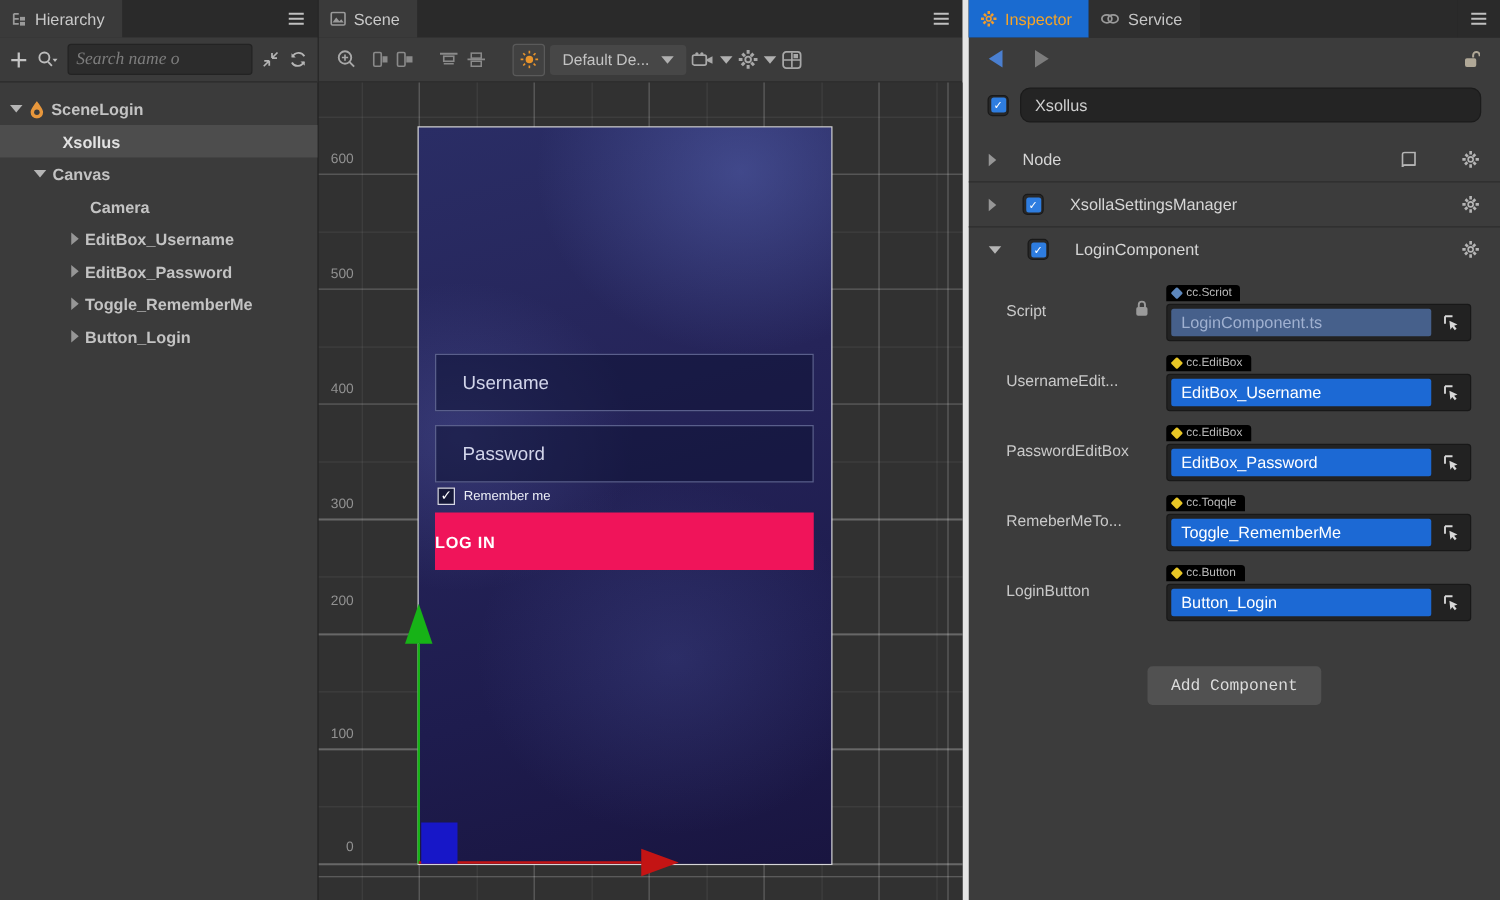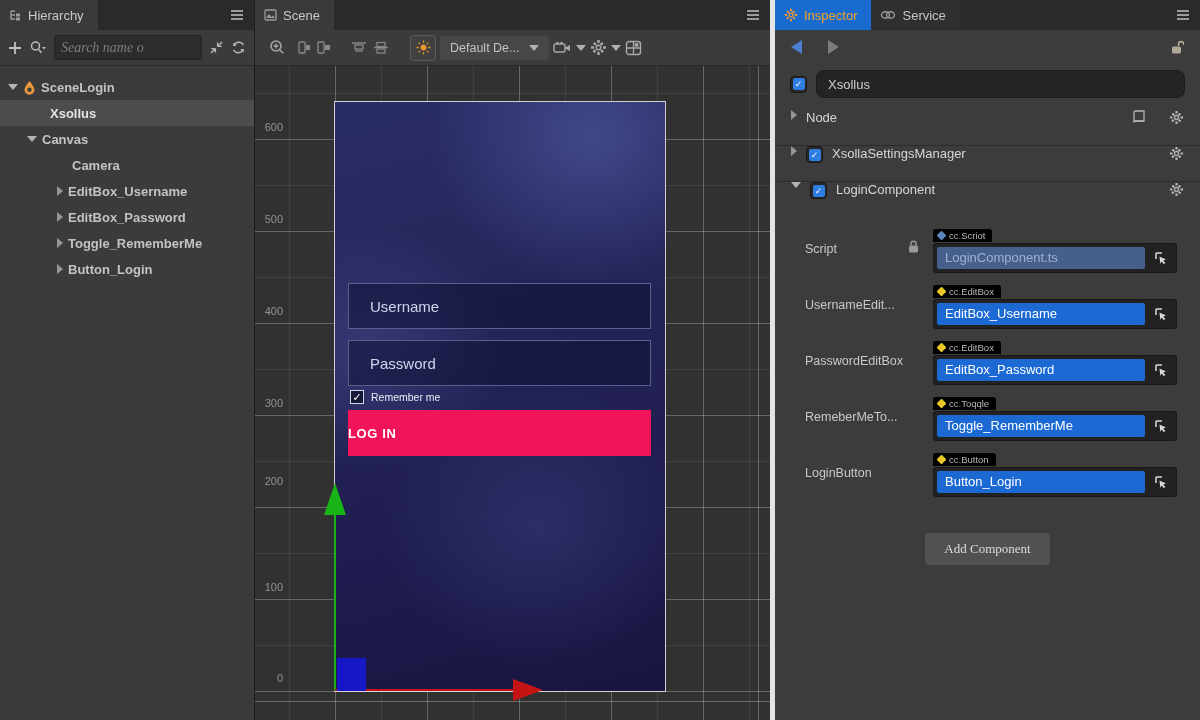--- a/index.html
+++ b/index.html
@@ -86,21 +86,21 @@
               border-right:11px solid #4a7fd0; }
   .nav-fwd  { border-top:7px solid transparent; border-bottom:7px solid transparent;
               border-left:11px solid #7c7c7c; }
   .insp-name-row { display:flex; align-items:center; gap:9px; padding:6px 15px 12px; }
   .checkbox { width:17px; height:17px; border-radius:4px; background:#282828; border:1px solid #191919;
     display:flex; align-items:center; justify-content:center; flex:none; }
   .checkbox .inner { width:12px; height:12px; border-radius:2px; background:#2e7de0; color:#fff;
     font-size:9px; line-height:12px; text-align:center; font-weight:bold; }
   .name-input { flex:1; height:28px; background:#242424; border:1px solid #1b1b1b; border-radius:8px;
     color:#cfcfcf; font-size:13px; padding-left:11px; outline:none; font-family:inherit; }
-  .section-row { height:35px; display:flex; align-items:flex-start; gap:9px; padding:0 16px;
+  .section-row { height:35px; display:flex; align-items:center; gap:21px; padding:0 16px;
     color:#d6d6d6; font-size:13px; }
   .divider { height:1px; background:#2d2d2d; }
   .spacer { flex:1; }
   .props { padding:8px 14px 0 30px; }
   .prop-row { display:flex; margin-bottom:8px; }
   .prop-label { width:128px; flex:none; color:#c9c9c9; font-size:12.5px; padding-top:17px;
     display:flex; align-items:flex-start; }
   .prop-label .spacer { flex:1; }
   .prop-value { flex:1; max-width:244px; }
   .badge { display:inline-flex; align-items:center; gap:4px; background:#000000; border-radius:3px 3px 0 0;
@@ -108,21 +108,21 @@
   .diamond { width:7px; height:7px; transform:rotate(45deg); border-radius:1px; }
   .diamond.yellow { background:#e8c625; }
   .diamond.blue { background:#5d87bc; }
   .ref-wrap { display:flex; gap:3px; background:#222; border:1px solid #181818; border-radius:3px;
     padding:3px; align-items:stretch; }
   .ref-field { flex:1; height:22px; line-height:22px; padding-left:8px; border-radius:2px;
     font-size:13px; color:#fff; background:#1c69d4; overflow:hidden; white-space:nowrap; }
   .ref-field.script { background:#46608b; color:#9fb0d0; }
   .picker-btn { width:25px; border-radius:2px; display:flex; align-items:center; justify-content:center; }
   .add-component { display:block; margin:28px auto 0; padding:8px 19px; background:#515151;
-    border:none; border-radius:4px; color:#dcdcdc; font-size:13px; font-family:Liberation Serif, serif; }
+    border:none; border-radius:4px; color:#dcdcdc; font-size:13px; font-family:Liberation Mono, monospace; }
 </style>
 </head>
 <body>
 
 <div class="app">
 
   <div class="panel hierarchy">
     <div class="tabbar">
       <div class="tab">
         <span class="ico">

